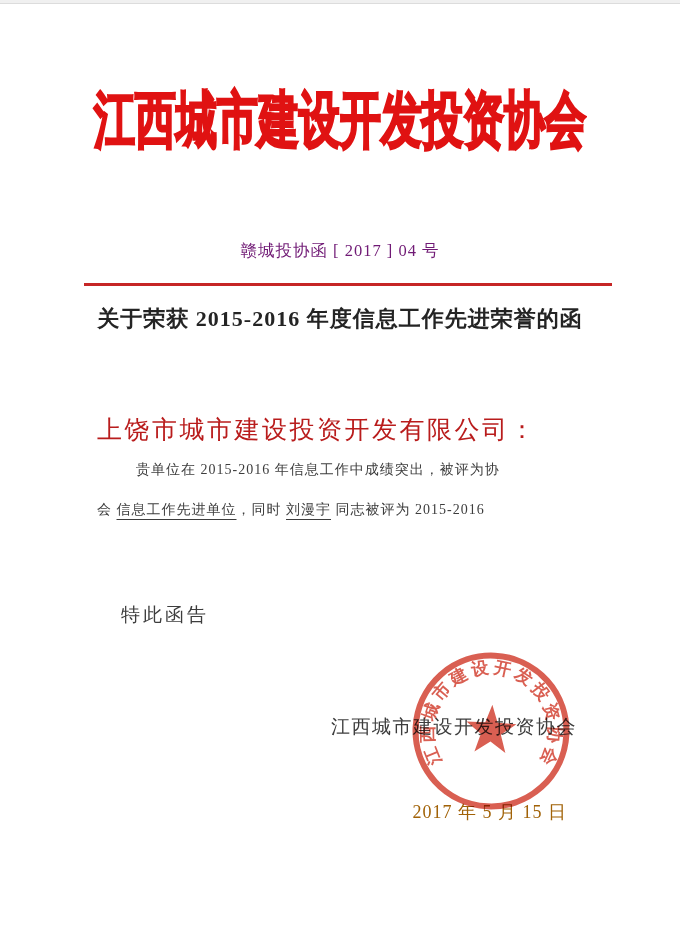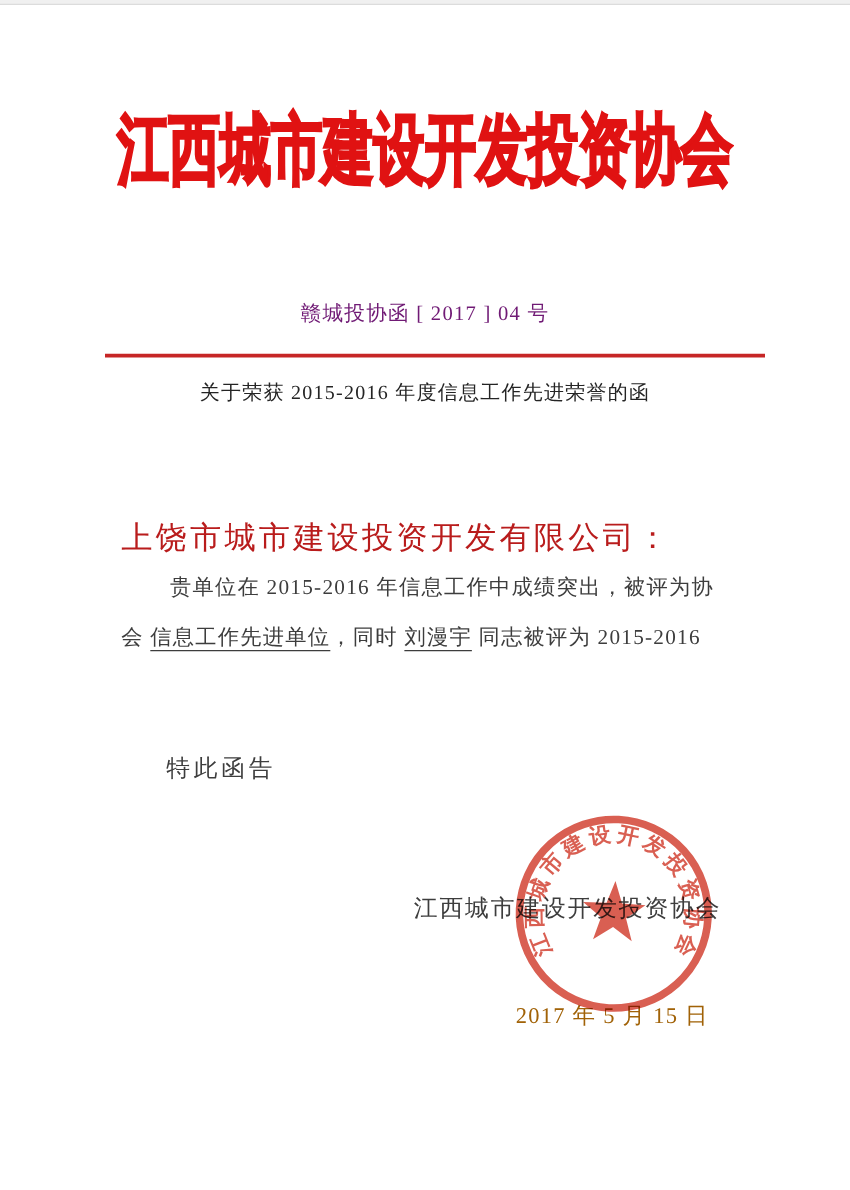--- a/index.html
+++ b/index.html
@@ -38,44 +38,43 @@
     font-size: 16.5px; color: #701a75;
     letter-spacing: 1px;
   }
   .redline {
     position: absolute; top: 283px; left: 84px; width: 528px; height: 3px;
     background: #c62626;
   }
   .title {
     position: absolute; top: 304px; left: 0; right: 0; margin: 0;
     text-align: center;
-    font-size: 16px; font-weight: normal; color: #242424;
+    font-size: 22px; font-weight: bold; color: #242424;
     letter-spacing: 1px;
     white-space: nowrap;
   }
   .salutation {
     position: absolute; top: 413px; left: 97px;
     font-size: 25px; color: #b91c1c; letter-spacing: 2.5px;
     white-space: nowrap;
   }
   .paragraph {
     position: absolute; top: 450px; left: 97px; width: 516px;
-    font-size: 17px; color: #3d3d3d; letter-spacing: 1px;
+    font-size: 14px; color: #3d3d3d; letter-spacing: 1px;
   }
   .bline { line-height: 40px; white-space: nowrap; }
   .bline.indent { text-indent: 39px; }
   .u {
     text-decoration: underline;
     text-underline-offset: 5px;
   }
   .closing {
     position: absolute; top: 602px; left: 121px;
     font-size: 19px; color: #3d3d3d; letter-spacing: 3px;
     white-space: nowrap;
-    margin-left: 12px;
   }
   .sig {
     position: absolute; top: 714px; right: 103px;
     font-size: 19px; color: #3d3d3d; letter-spacing: 1.5px;
     white-space: nowrap;
   }
   .date {
     position: absolute; top: 755px; right: 113px;
     font-size: 18px; color: #a16207; letter-spacing: 1px;
     white-space: nowrap;

